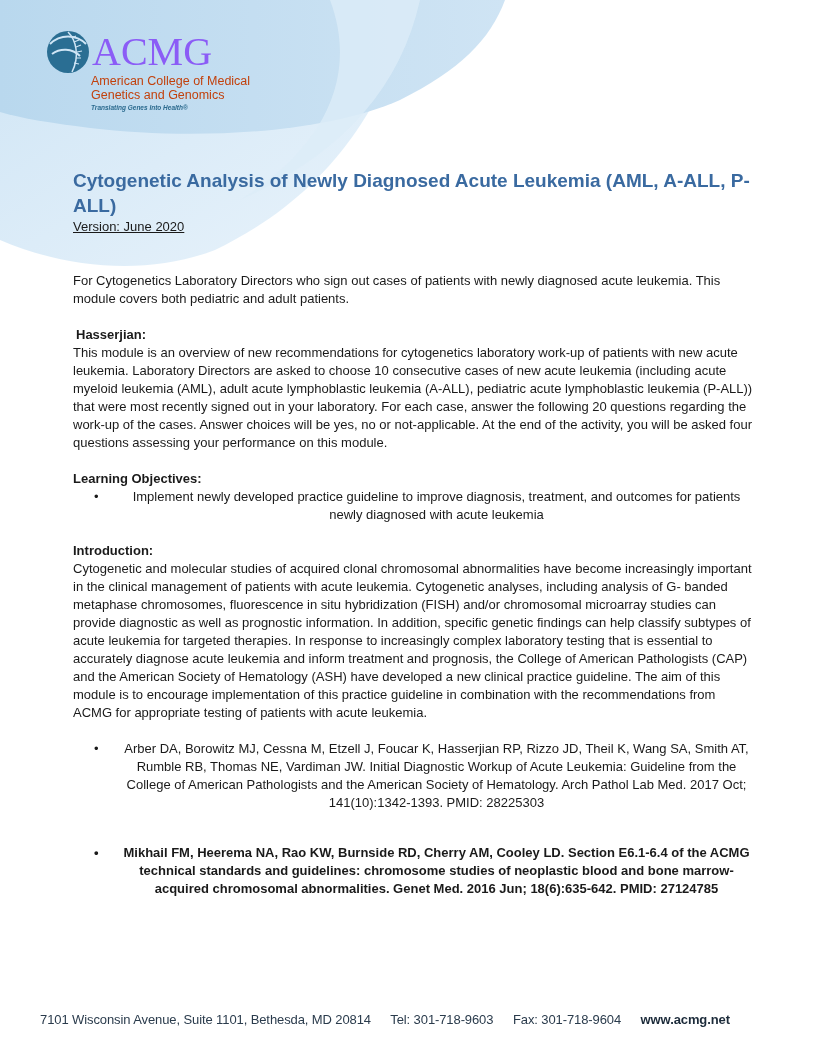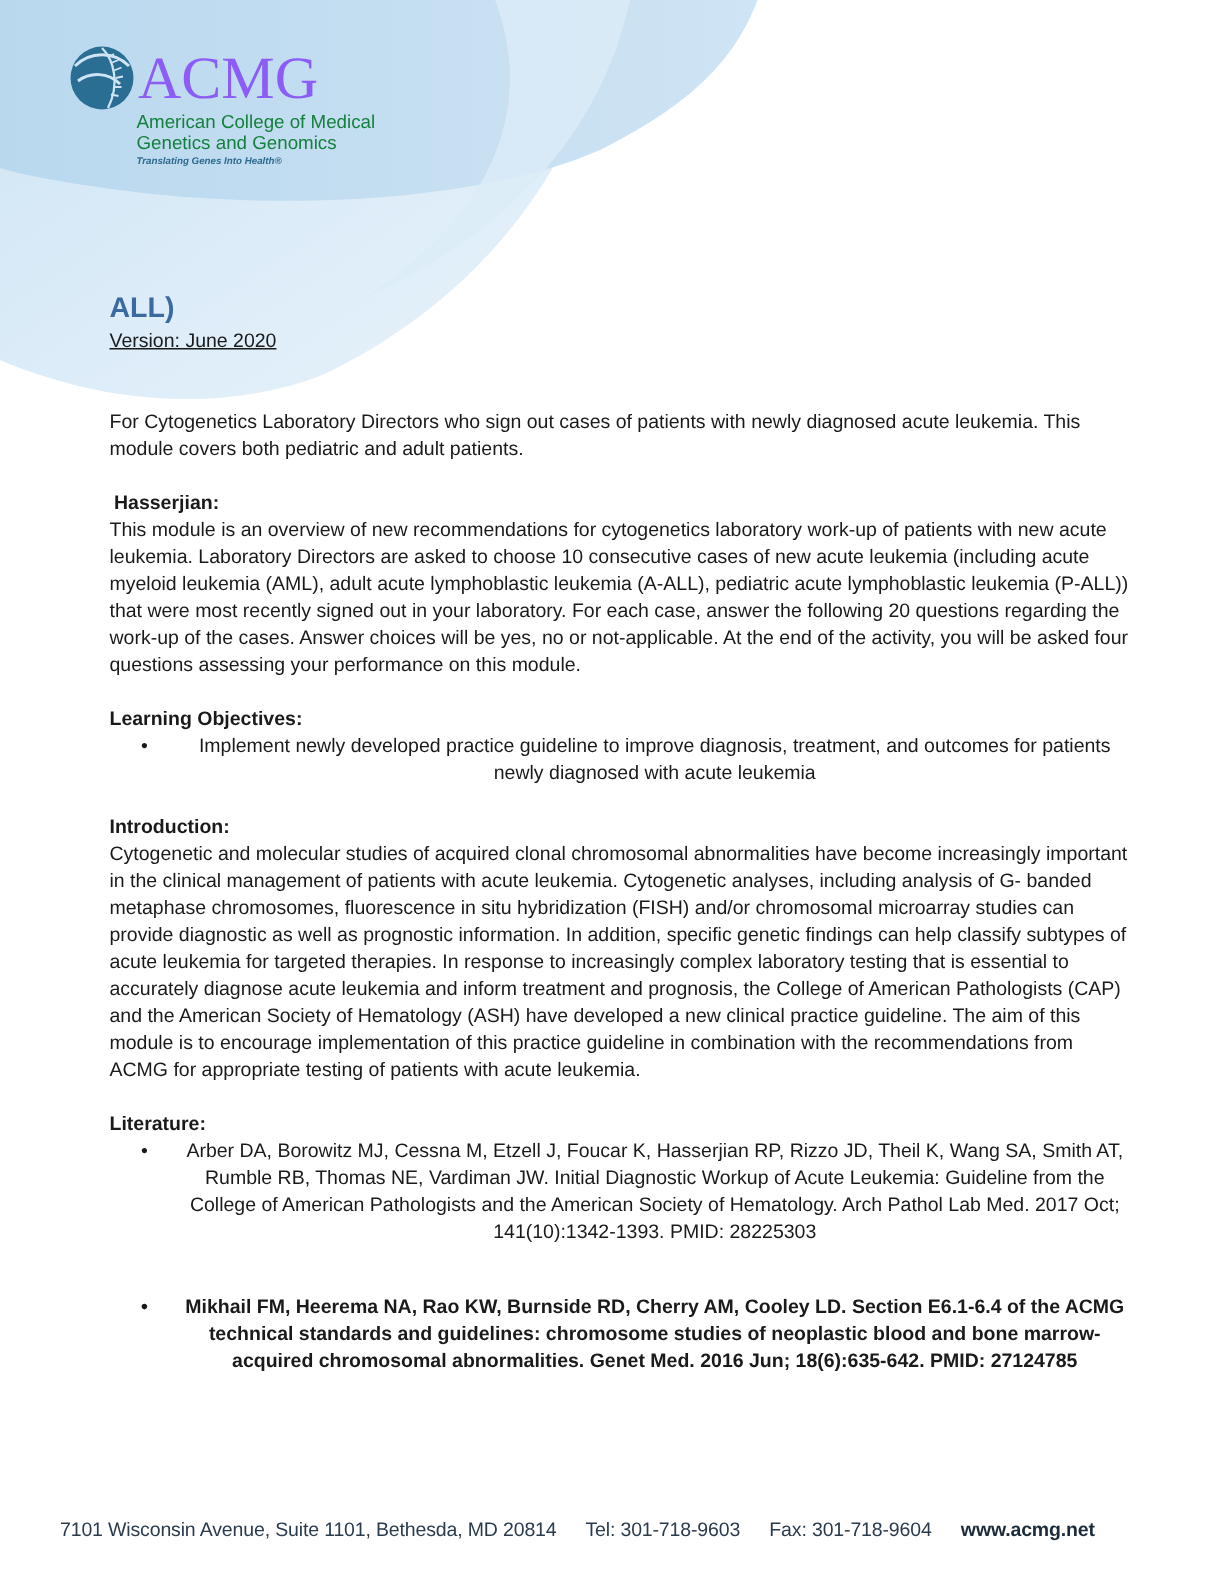--- a/index.html
+++ b/index.html
@@ -10,21 +10,21 @@
     color: #1a1a1a;
   }
   .bg-shapes { position: absolute; left: 0; top: 0; width: 816px; height: 320px; z-index: 0; }
   .logo { position: absolute; left: 46px; top: 30px; z-index: 2; }
   .logo-row { display: flex; align-items: center; }
   .logo-mark { width: 44px; height: 44px; }
   .logo-acronym {
     font-family: "Liberation Serif", "DejaVu Serif", serif;
     font-size: 40px; color: #8b5cf6; letter-spacing: 0px; margin-left: 2px; line-height: 44px;
   }
-  .logo-name { margin-left: 45px; font-size: 12.5px; color: #15803d; line-height: 13px; margin-top: 1px; }
+  .logo-name { margin-left: 45px; font-size: 12.5px; color: #c2410c; line-height: 13px; margin-top: 1px; }
   .logo-tag { margin-left: 45px; font-size: 6.5px; font-style: italic; font-weight: bold; color: #2b6a8e; margin-top: 2px; }
 
   .content { position: absolute; left: 73px; top: 168px; width: 680px; z-index: 2; font-size: 13px; line-height: 18px; }
   .title {
     font-size: 19px; font-weight: bold; color: #3a6aa0; line-height: 25px; margin: 0;
   }
   .version { font-size: 13px; margin-top: 0px; text-decoration: underline; }
   .intro-para { margin-top: 36px; }
   .section { margin-top: 18px; }
   .section-heading { font-weight: bold; }
@@ -74,21 +74,21 @@
     </svg>
     <span class="logo-acronym">ACMG</span>
   </div>
   <div class="logo-name">American College of Medical</div>
   <div class="logo-name">Genetics and Genomics</div>
   <div class="logo-tag">Translating Genes Into Health®</div>
 </div>
 
 <div class="content">
   <h1 class="title">
-    <br>
+    <span>Cytogenetic Analysis of Newly Diagnosed Acute Leukemia (AML, A-ALL, P-</span><br>
     <span>ALL)</span>
   </h1>
   <div class="version">Version: June 2020</div>
 
   <p class="intro-para" style="margin-bottom:0">For Cytogenetics Laboratory Directors who sign out cases of patients with newly diagnosed acute leukemia.  This module covers both pediatric and adult patients.</p>
 
   <div class="section">
     <div class="section-heading indent">Hasserjian:</div>
     <div>This module is an overview of new recommendations for cytogenetics laboratory work-up of patients with new acute leukemia.  Laboratory Directors are asked to choose 10 consecutive cases of new acute leukemia (including acute myeloid leukemia (AML), adult acute lymphoblastic leukemia (A-ALL), pediatric acute lymphoblastic leukemia (P-ALL)) that were most recently signed out in your laboratory.   For each case, answer the following 20 questions regarding the work-up of the cases.  Answer choices will be yes, no or not-applicable.  At the end of the activity, you will be asked four questions assessing your performance on this module.</div>
   </div>
@@ -99,21 +99,20 @@
       <li>Implement newly developed practice guideline to improve diagnosis, treatment, and outcomes for patients newly diagnosed with acute leukemia</li>
     </ul>
   </div>
 
   <div class="section">
     <div class="section-heading">Introduction:</div>
     <div>Cytogenetic and molecular studies of acquired clonal chromosomal abnormalities have become increasingly important in the clinical management of patients with acute leukemia.  Cytogenetic analyses, including analysis of G- banded metaphase chromosomes, fluorescence in situ hybridization (FISH) and/or chromosomal microarray studies can provide diagnostic as well as prognostic information.  In addition, specific genetic findings can help classify subtypes of acute leukemia for targeted therapies.  In response to increasingly complex laboratory testing that is essential to accurately diagnose acute leukemia and inform treatment and prognosis, the College of American Pathologists (CAP) and the American Society of Hematology (ASH) have developed a new clinical practice guideline.  The aim of this module is to encourage implementation of this practice guideline in combination with the recommendations from ACMG for appropriate testing of patients with acute leukemia.</div>
   </div>
 
   <div class="section">
-    <div class="section-heading">Literature:</div>
     <ul class="bullets lit-list">
       <li>Arber DA, Borowitz MJ, Cessna M, Etzell J, Foucar K, Hasserjian RP, Rizzo JD, Theil K, Wang SA, Smith AT, Rumble RB, Thomas NE, Vardiman JW. Initial Diagnostic Workup of Acute Leukemia: Guideline from the College of American Pathologists and the American Society of Hematology. Arch Pathol Lab Med. 2017 Oct; 141(10):1342-1393. PMID: 28225303</li>
       <li>Mikhail FM, Heerema NA, Rao KW, Burnside RD, Cherry AM, Cooley LD. Section E6.1-6.4 of the ACMG technical standards and guidelines: chromosome studies of neoplastic blood and bone marrow-acquired chromosomal abnormalities. Genet Med. 2016 Jun; 18(6):635-642. PMID: 27124785</li>
     </ul>
   </div>
 </div>
 
 <div class="footer">
   <span>7101 Wisconsin Avenue, Suite 1101, Bethesda, MD 20814</span>
   <span>Tel: 301-718-9603</span>

